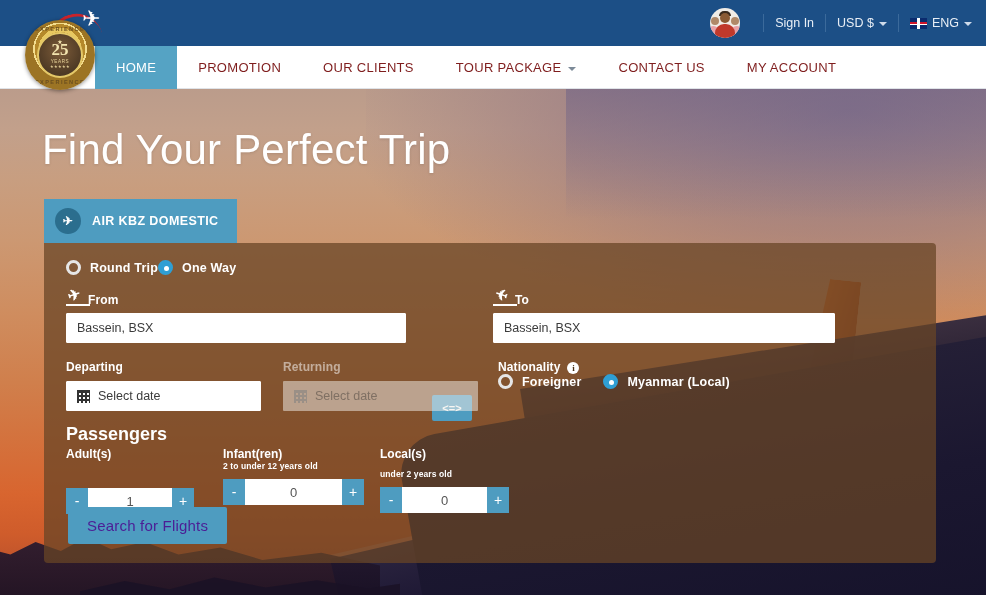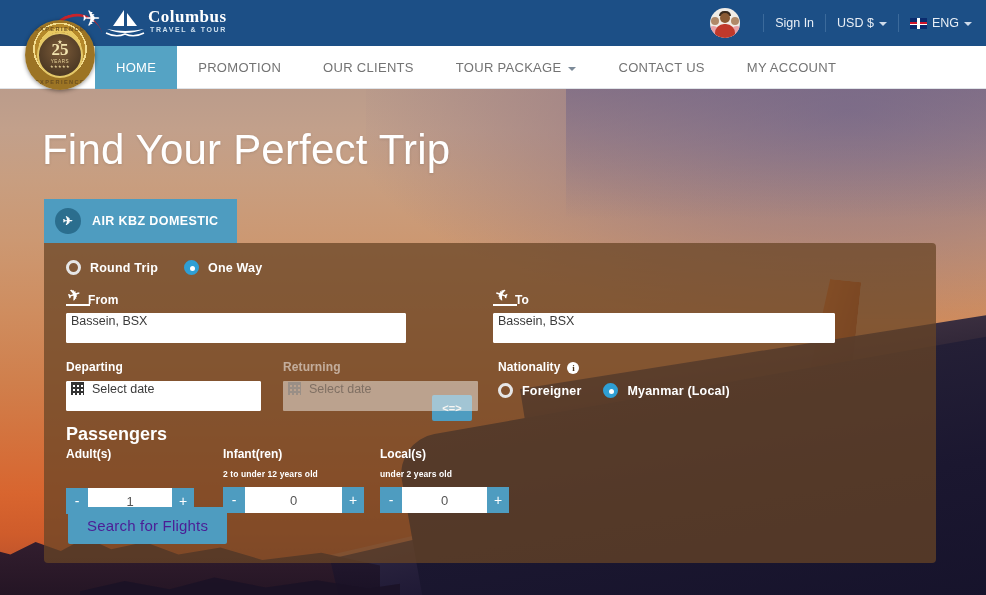--- a/index.html
+++ b/index.html
@@ -75,21 +75,21 @@
     background: #ffffff; border-bottom: 1px solid #dfe3e8;
     z-index: 38;
   }
   .nav-items {
     position: absolute; left: 95px; top: 0; height: 28px;
     display: flex; align-items: stretch;
   }
   .nav-item {
     display: flex; align-items: center; gap: 7px;
     padding: 0 21px; height: 43px;
-    font-size: 13px; color: #737373; letter-spacing: .3px;
+    font-size: 13px; color: #7f1d1d; letter-spacing: .3px;
     cursor: pointer; white-space: nowrap;
   }
   .nav-item.active { background: #55a3c4; color: #ffffff; }
   .nav-caret { display:inline-block; width:0; height:0;
     border-left:4px solid transparent; border-right:4px solid transparent;
     border-top:4px solid #7c8a98; position:relative; top:1px; }
 
   
   .badge25 {
     position: absolute; left: 25px; top: 20px; width: 70px; height: 70px;
@@ -218,21 +218,21 @@
   }
 
   .panel {
     position: absolute; left: 44px; top: 154px; width: 892px; height: 320px;
     background: rgba(104, 69, 38, .74);
     border-radius: 0 4px 4px 4px;
     z-index: 13;
     color: #fff;
   }
 
-  .row-trip { position: absolute; left: 22px; top: 17px; display: flex; align-items: center; gap: 26px; }
+  .row-trip { position: absolute; left: 22px; top: 17px; display: flex; align-items: center; }
   .radio-wrap { display: flex; align-items: center; gap: 9px; cursor: pointer;
     font-size: 12.5px; font-weight: bold; color: #ffffff; letter-spacing: .2px; }
   .radio {
     width: 15px; height: 15px; border-radius: 50%;
     border: 3px solid #e6e6e6; background: transparent; flex: none;
   }
   .radio.on {
     border: 3px solid #2f9fd4; background: #2f9fd4; position: relative;
   }
   .radio.on:after {
@@ -259,22 +259,22 @@
   .glyph-landing:before {
     content: "\2708"; position: absolute; left: 2px; top: -5px;
     font-size: 15px; color: #fff; transform: rotate(18deg) scaleX(-1);
   }
   .glyph-landing:after {
     content:""; position:absolute; left:0; bottom:1px; width:24px; height:2.5px; background:#fff;
   }
 
   .inp {
     background: #ffffff; border: 1px solid #ffffff; border-radius: 1px;
-    height: 30px; display: flex; 
-    padding: 0 4px; font-size: 12.5px; color: #3b3b3b;
+    height: 30px; display: flex; align-items: center;
+    padding: 0 10px; font-size: 12.5px; color: #3b3b3b;
     font-family: "Liberation Sans", sans-serif;
   }
   .inp.disabled { background: rgba(240,235,230,.52); border-color: transparent; color: rgba(90,80,72,.62); }
   .inp .cal {
     width: 13px; height: 13px; margin-right: 8px; flex: none;
     background:
       linear-gradient(#333,#333) 0 0/100% 3px no-repeat,
       repeating-linear-gradient(to right, #333 0 2px, transparent 2px 4px) 0 5px/100% 8px,
       repeating-linear-gradient(to bottom, #333 0 2px, transparent 2px 4px) 0 5px/100% 8px;
   }
@@ -322,30 +322,20 @@
     cursor: pointer; letter-spacing: .2px;
   }
 </style>
 </head>
 <body>
 
 <div class="topbar">
   <div class="brand-trail"></div>
   <div class="brand-plane">✈</div>
 
-  <div class="ship-logo">
-    <svg class="ship-mark" viewBox="0 0 42 32">
-      <path d="M20 2 L20 18 L9 18 Z" fill="#ffffff"></path>
-      <path d="M23 5 L23 18 L33 18 Z" fill="#ffffff"></path>
-      <path d="M3 21 Q21 29 40 21 Q21 25 3 21 Z" fill="#ffffff"></path>
-      <path d="M2 25 Q12 30 21 26 Q30 30 40 25" stroke="#ffffff" stroke-width="1.4" fill="none"></path>
-    </svg>
-    <div class="ship-word">Columbus</div>
-    <div class="ship-sub">TRAVEL  &amp;  TOUR</div>
-  </div>
 
   <div class="top-right">
     <div class="avatar">
       <div class="av-side l"></div>
         <div class="av-side r"></div>
       <div class="av-side2 l"></div>
         <div class="av-side2 r"></div>
       <div class="av-hair"></div>
         <div class="av-head"></div>
         <div class="av-body"></div>
@@ -484,21 +474,21 @@
         <span class="cal"></span>
         <span>Select date</span>
       </div>
     </div>
 
     <div style="position:absolute; left:454px; top:117px;">
       <div class="field-label">
         <span>Nationality</span>
         <span class="info-dot">i</span>
       </div>
-      <div style="display:flex; align-items:center; gap:22px; margin-top:9px;">
+      <div style="display:flex; align-items:center; gap:22px; margin-top:0;">
         <div class="radio-wrap">
           <span class="radio"></span>
           <span>Foreigner</span>
         </div>
         <div class="radio-wrap">
           <span class="radio on"></span>
           <span>Myanmar (Local)</span>
         </div>
       </div>
     </div>
@@ -513,21 +503,21 @@
         </div>
         <div class="step-val" style="width:84px;">1</div>
         <div class="step-btn">
           <span>+</span>
         </div>
       </div>
     </div>
 
     <div style="position:absolute; left:179px; top:204px;">
       <div class="pax-label">Infant(ren)</div>
-      <div class="pax-hint" style="margin-top:8px;">2 to under 12 years old</div>
+      <div class="pax-hint" style="margin-top:0;">2 to under 12 years old</div>
       <div class="stepper" style="margin-top:8px;">
         <div class="step-btn">
           <span>-</span>
         </div>
         <div class="step-val" style="width:97px;">0</div>
         <div class="step-btn">
           <span>+</span>
         </div>
       </div>
     </div>

